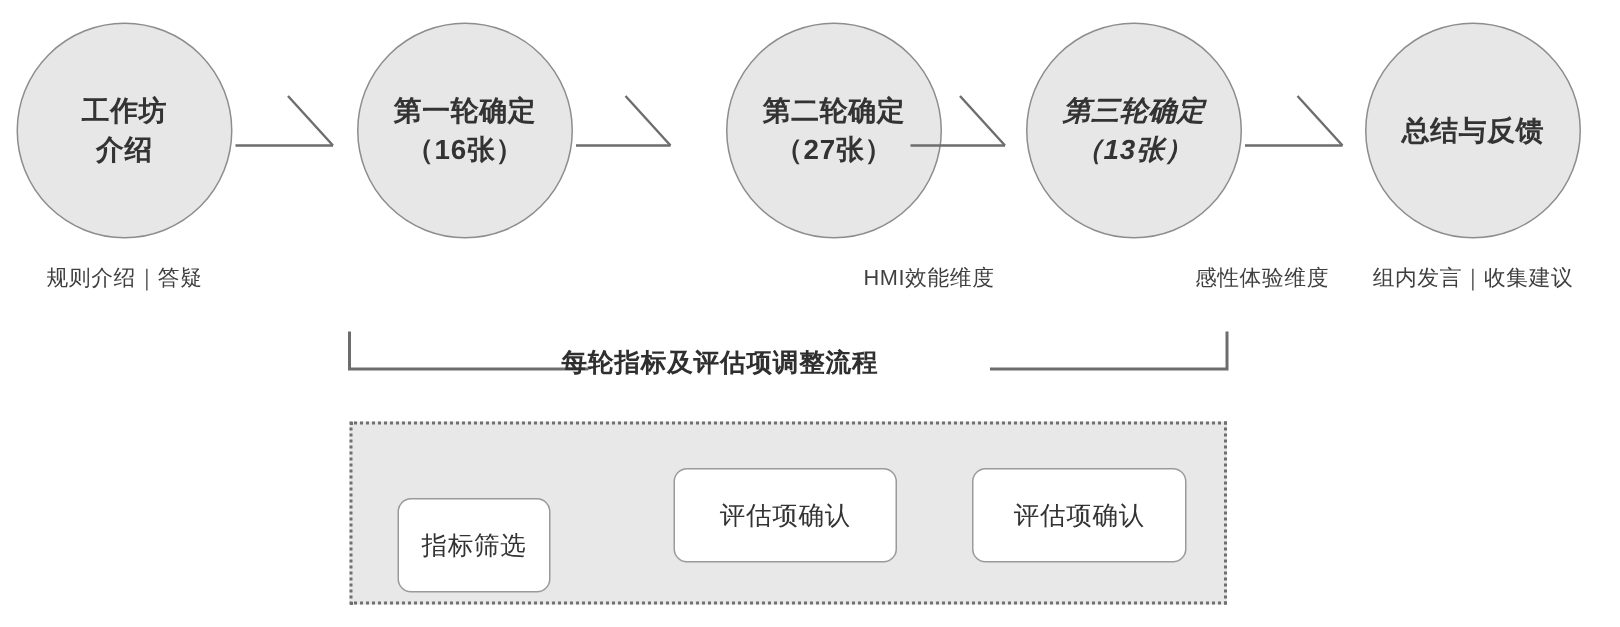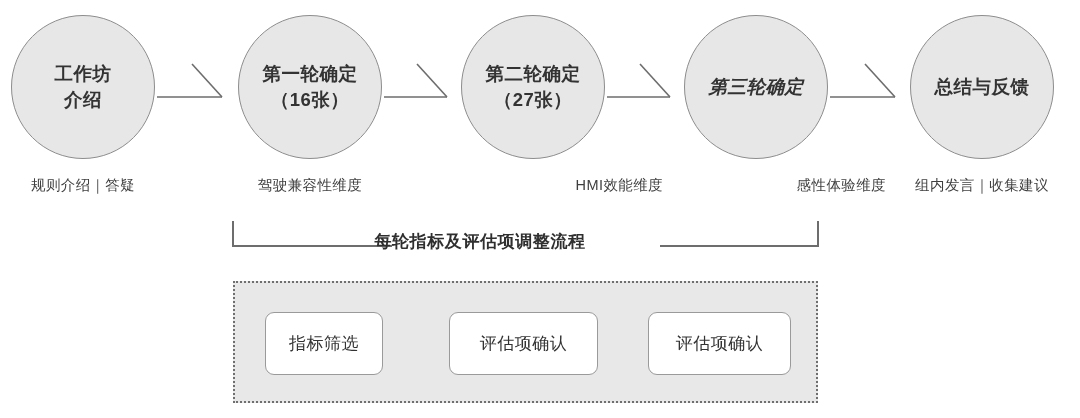--- a/index.html
+++ b/index.html
@@ -121,35 +121,35 @@
   <div class="circle" style="left:11px;">
     <span class="line">工作坊</span>
     <span class="line sub">介绍</span>
   </div>
 
   <div class="circle" style="left:238px;">
     <span class="line">第一轮确定</span>
     <span class="line sub">（16张）</span>
   </div>
 
-  <div class="circle" style="left:461px;">
+  <div class="circle" style="left:484px;">
     <span class="line">第二轮确定</span>
     <span class="line sub">（27张）</span>
   </div>
 
   <div class="circle" style="left:684px;font-style:italic;">
     <span class="line">第三轮确定</span>
+    <span class="line sub">（13张）</span>
   </div>
 
   <div class="circle" style="left:910px;">
     <span class="line">总结与反馈</span>
   </div>
 
   <div class="caption" style="left:-47px;">规则介绍｜答疑</div>
-  <div class="caption" style="left:180px;">驾驶兼容性维度</div>
   <div class="caption" style="left:403px;text-align:right;">HMI效能维度</div>
   <div class="caption" style="left:626px;text-align:right;">感性体验维度</div>
   <div class="caption" style="left:852px;">组内发言｜收集建议</div>
 
   <svg class="overlay" viewBox="0 0 1080 418">
     <defs>
       <marker id="solidArrow" markerWidth="8" markerHeight="8" refX="7" refY="4" orient="auto" markerUnits="userSpaceOnUse">
         <path d="M0,0.7 L7.5,4 L0,7.3 z" fill="#5d5d5d"></path>
       </marker>
     </defs>
@@ -177,21 +177,21 @@
     </g>
 
     <line x1="383" y1="344" x2="436" y2="344" stroke="#5d5d5d" stroke-width="1.6" marker-end="url(#solidArrow)"></line>
     <line x1="590" y1="344" x2="645" y2="344" stroke="#5d5d5d" stroke-width="1.6" marker-end="url(#solidArrow)"></line>
   </svg>
 
   <div class="bracket-label">每轮指标及评估项调整流程</div>
 
   <div class="dotted-panel"></div>
 
-  <div class="step-box" style="left:265px; width:118px;">
+  <div class="step-box" style="left:265px; width:102px;margin-top:20px;">
     <span>指标筛选</span>
   </div>
   <div class="step-box" style="left:449px; width:149px;text-align:center;">
     <span>评估项确认</span>
   </div>
   <div class="step-box" style="left:648px; width:143px;">
     <span>评估项确认</span>
   </div>
 
 </div>

